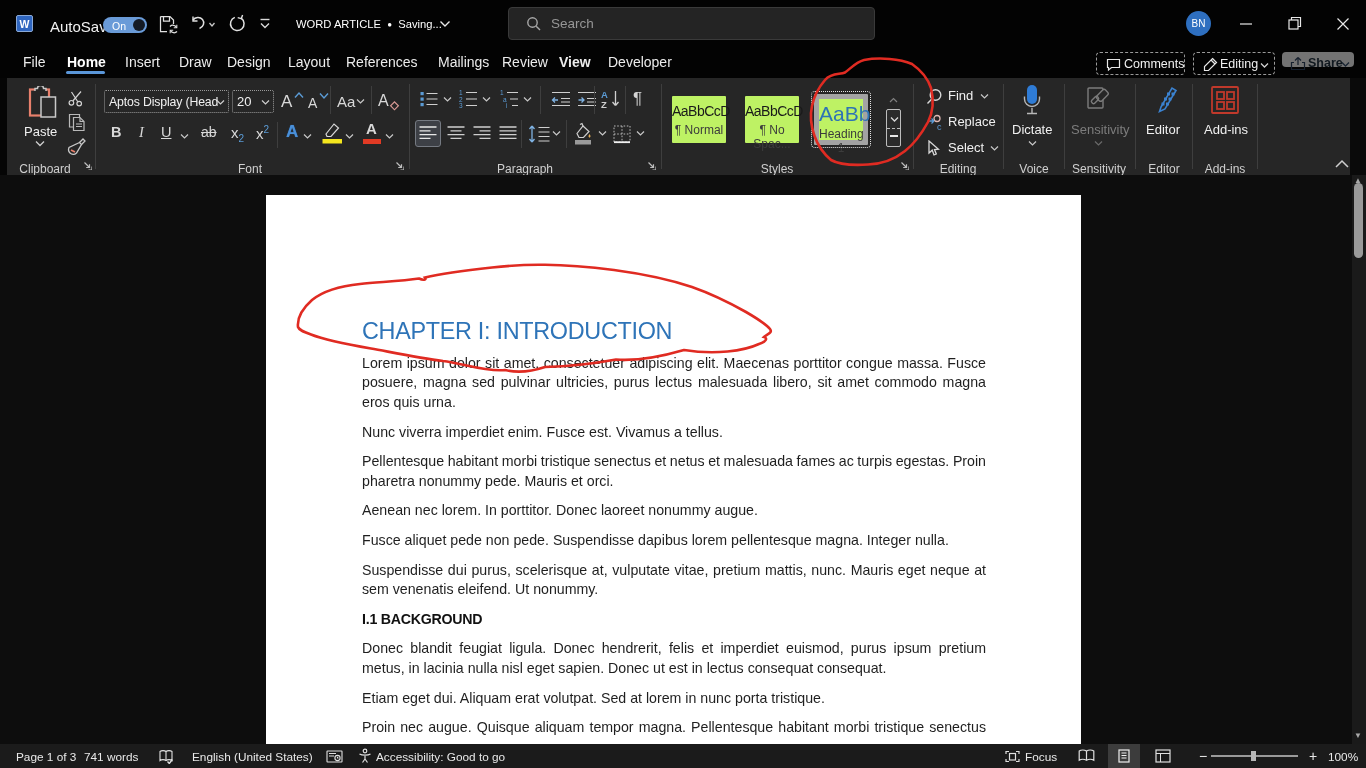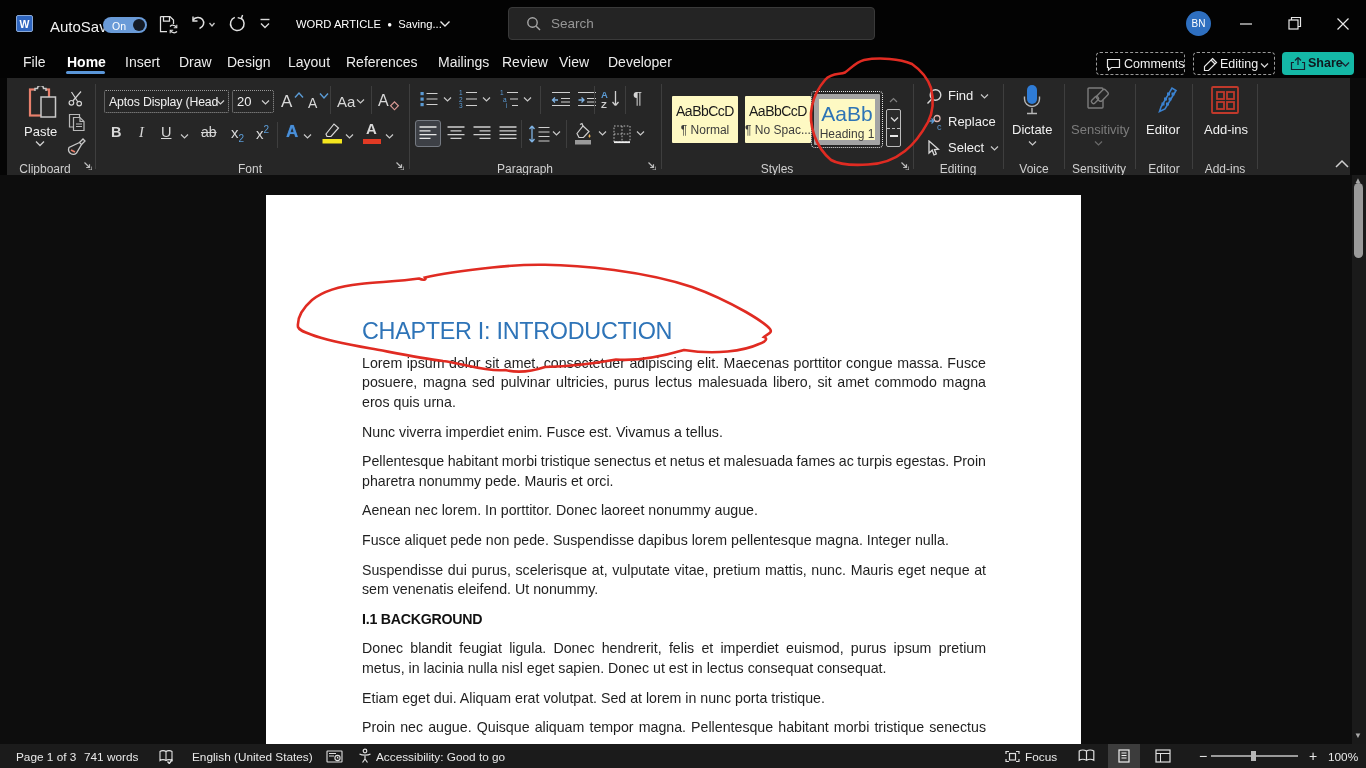--- a/index.html
+++ b/index.html
@@ -28,21 +28,21 @@
 #homeul { position:absolute; left:66px; top:23px; width:39px; height:3px; background:#5a96d8; border-radius:2px; }
 
 #ribbon { position:absolute; left:0; top:78px; width:1366px; height:97px; background:#262626; }
 .vsep { position:absolute; top:6px; height:85px; width:1px; background:#3e3e3e; }
 .glabel { position:absolute; top:84px; font-size:12px; color:#cfcfcf; text-align:center; }
 .launch { position:absolute; top:82px; width:10px; height:10px; color:#bdbdbd; }
 .rbtxt { position:absolute; font-size:13px; color:#f0f0f0; }
 .gray { color:#7c7c7c !important; }
 .ibox { position:absolute; border:1px dotted #9a9a9a; border-radius:2px; background:#262626; color:#f0f0f0; font-size:13px; }
 
-.scard { position:absolute; top:18px; width:66px; height:47px; background:#fef9c3; border-radius:1px; text-align:center; }
+.scard { position:absolute; top:18px; width:54px; height:47px; background:#bef264; border-radius:1px; text-align:center; }
 .scard .t1 { font-size:14px; color:#1a1a1a; margin-top:7px; letter-spacing:-0.5px; }
 .scard .t2 { font-size:12px; color:#3c3c3c; margin-top:4px; }
 
 #docarea { position:absolute; left:0; top:175px; width:1352px; height:569px; background:#0d0d0d; overflow:hidden; }
 #page { position:absolute; left:266px; top:20px; width:815px; height:560px; background:#fff; }
 #doccontent { position:absolute; left:96px; top:0; width:624px; }
 h1.doc { font-size:23.4px; letter-spacing:-0.3px; font-weight:normal; color:#2e74b8; margin-top:121px; height:30px; line-height:30px; }
 p.doc { font-size:14.2px; color:#1f1f1f; line-height:19.7px; margin:0 0 9.9px 0; text-align:justify; }
 p.doc.first { margin-top:7.5px; }
 h2.doc { font-size:14.2px; color:#111; font-weight:bold; letter-spacing:-0.25px; line-height:19.7px; margin:0 0 9.9px 0; }
@@ -116,39 +116,39 @@
   <div class="tab" style="left:23px;">File</div>
   <div class="tab" id="hometab" style="left:67px;">Home</div>
   <div id="homeul"></div>
   <div class="tab" style="left:125px;">Insert</div>
   <div class="tab" style="left:179px;">Draw</div>
   <div class="tab" style="left:227px;">Design</div>
   <div class="tab" style="left:288px;">Layout</div>
   <div class="tab" style="left:346px;">References</div>
   <div class="tab" style="left:438px;">Mailings</div>
   <div class="tab" style="left:502px;">Review</div>
-  <div class="tab" style="left:559px;">View</div>
+  <div class="tab" style="left:559px;font-weight:bold;">View</div>
   <div class="tab" style="left:608px;">Developer</div>
   <div class="abs" style="left:1096px;top:4px;width:89px;height:23px;border:1px dashed #9a9a9a;border-radius:4px;">
     <svg class="abs" style="left:9px;top:4.5px;" width="15" height="14" viewBox="0 0 15 14" fill="none" stroke="#e8e8e8" stroke-width="1.2">
       <path d="M1.5 1.5 H13.5 V9.5 H5.5 L2.5 12 V9.5 H1.5 Z"></path>
     </svg>
     <div class="abs" style="left:27px;top:4px;font-size:12.5px;color:#f0f0f0;">Comments</div>
   </div>
   <div class="abs" style="left:1193px;top:4px;width:82px;height:23px;border:1px dashed #9a9a9a;border-radius:4px;">
     <svg class="abs" style="left:9px;top:3.5px;" width="15" height="15" viewBox="0 0 15 15" fill="none" stroke="#e8e8e8" stroke-width="1.2">
       <path d="M9.5 1.5 L13.5 5.5 L5.5 13.5 L1.5 13.5 L1.5 9.5 Z"></path>
           <path d="M8 3 L12 7"></path>
     </svg>
     <div class="abs" style="left:26px;top:4px;font-size:12.5px;color:#f0f0f0;">Editing</div>
     <svg class="abs" style="left:66px;top:9px;" width="9" height="7" fill="none" stroke="#d0d0d0" stroke-width="1.3">
           <path d="M1 1.5 l3.5 3.5 l3.5 -3.5"></path>
         </svg>
   </div>
-  <div class="abs" style="left:1282px;top:4px;width:72px;height:23px;background:#14b8a6;border-radius:4px;">
+  <div class="abs" style="left:1282px;top:4px;width:72px;height:15px;background:#737373;border-radius:4px;">
     <svg class="abs" style="left:8px;top:4px;" width="16" height="15" viewBox="0 0 16 15" fill="none" stroke="#16202e" stroke-width="1.2">
       <path d="M8 9 V1.5 M8 1.5 L5 4.5 M8 1.5 L11 4.5"></path>
       <path d="M4 6.5 H1.5 V13.5 H14.5 V6.5 H12"></path>
     </svg>
     <div class="abs" style="left:26px;top:4px;font-size:12.5px;color:#10181f;font-weight:bold;">Share</div>
     <svg class="abs" style="left:59px;top:9px;" width="9" height="7" fill="none" stroke="#1a2634" stroke-width="1.3">
           <path d="M1 1.5 l3.5 3.5 l3.5 -3.5"></path>
         </svg>
   </div>
 </div>

